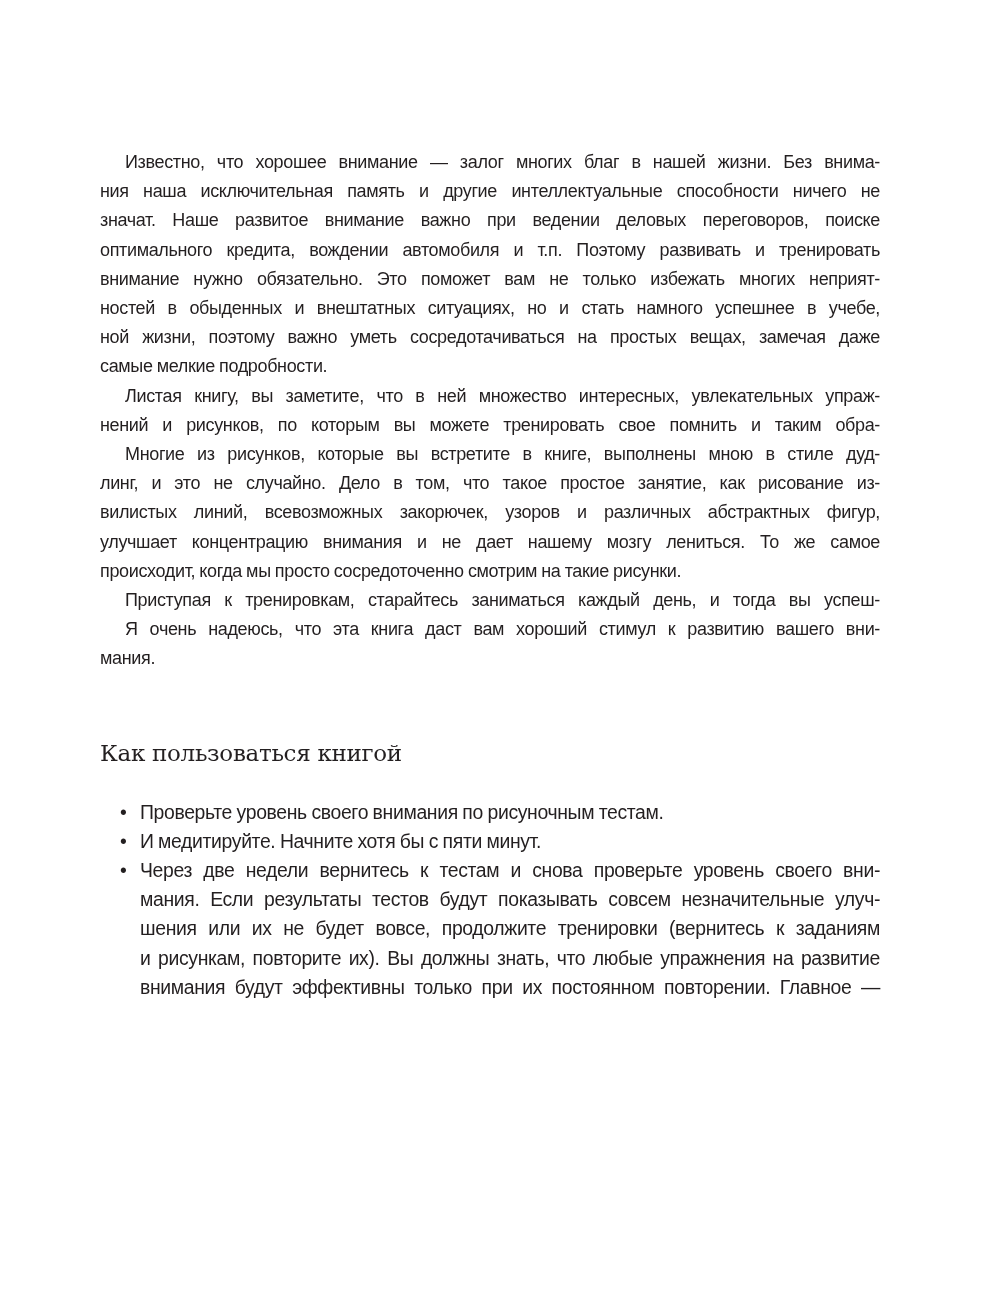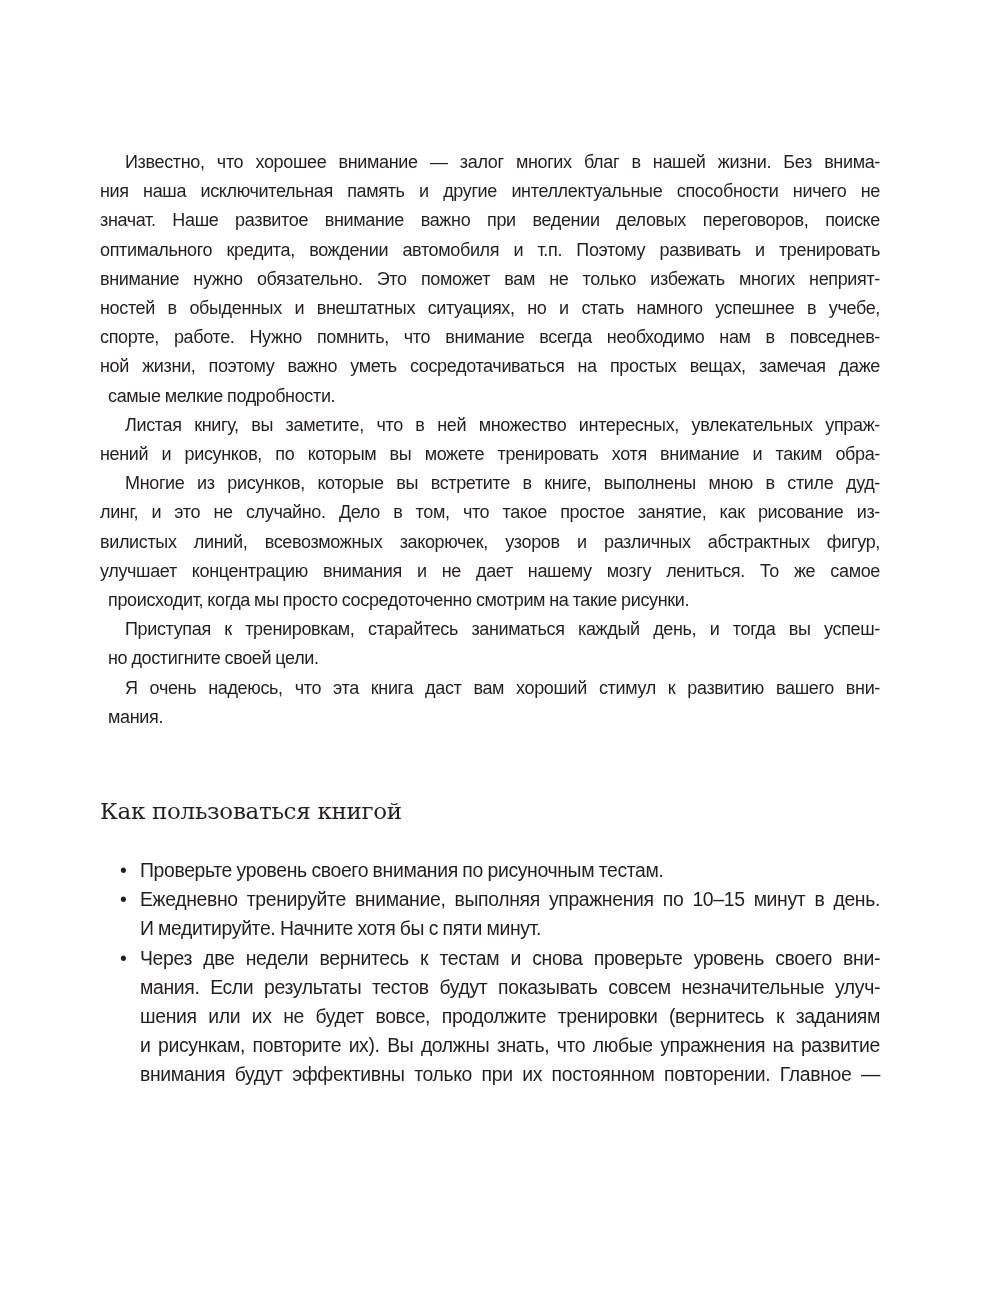--- a/index.html
+++ b/index.html
@@ -40,21 +40,20 @@
       word-spacing: -0.5px;
       hyphens: manual;
     }
     .body-text .ln {
       display: block;
       text-align: justify;
       text-align-last: justify;
     }
     .body-text .ln.last {
       text-align-last: left;
-      margin-left: 8px;
     }
     .body-text .ln + .ln {
       text-indent: 0;
     }
     h2.subtitle {
       font-family: "DejaVu Serif", serif;
       font-weight: normal;
       font-size: 23px;
       line-height: 34px;
       margin: 62px 0 0 0;
@@ -97,55 +96,52 @@
 <div class="page">
 
   <div>
     <p class="body-text">
       <span class="ln">Известно, что хорошее внимание — залог многих благ в нашей жизни. Без внима-</span>
       <span class="ln">ния наша исключительная память и другие интеллектуальные способности ничего не</span>
       <span class="ln">значат. Наше развитое внимание важно при ведении деловых переговоров, поиске</span>
       <span class="ln">оптимального кредита, вождении автомобиля и т.п. Поэтому развивать и тренировать</span>
       <span class="ln">внимание нужно обязательно. Это поможет вам не только избежать многих неприят-</span>
       <span class="ln">ностей в обыденных и внештатных ситуациях, но и стать намного успешнее в учебе,</span>
-      <span class="ln">спорте, работе. Нужно помнить, что внимание всегда необходимо нам в повседнев-</span>
       <span class="ln">ной жизни, поэтому важно уметь сосредотачиваться на простых вещах, замечая даже</span>
       <span class="ln last">самые мелкие подробности.</span>
     </p>
     <p class="body-text">
       <span class="ln">Листая книгу, вы заметите, что в ней множество интересных, увлекательных упраж-</span>
-      <span class="ln">нений и рисунков, по которым вы можете тренировать хотя внимание и таким обра-</span>
+      <span class="ln">нений и рисунков, по которым вы можете тренировать свое помнить и таким обра-</span>
     </p>
     <p class="body-text">
       <span class="ln">Многие из рисунков, которые вы встретите в книге, выполнены мною в стиле дуд-</span>
       <span class="ln">линг, и это не случайно. Дело в том, что такое простое занятие, как рисование из-</span>
       <span class="ln">вилистых линий, всевозможных закорючек, узоров и различных абстрактных фигур,</span>
       <span class="ln">улучшает концентрацию внимания и не дает нашему мозгу лениться. То же самое</span>
       <span class="ln last">происходит, когда мы просто сосредоточенно смотрим на такие рисунки.</span>
     </p>
     <p class="body-text">
       <span class="ln">Приступая к тренировкам, старайтесь заниматься каждый день, и тогда вы успеш-</span>
-      <span class="ln last">но достигните своей цели.</span>
     </p>
     <p class="body-text">
       <span class="ln">Я очень надеюсь, что эта книга даст вам хороший стимул к развитию вашего вни-</span>
       <span class="ln last">мания.</span>
     </p>
   </div>
 
   <h2 class="subtitle">Как пользоваться книгой</h2>
 
   <ul class="howto">
     <li>
       <span class="bullet">•</span>
       <span class="ln last">Проверьте уровень своего внимания по рисуночным тестам.</span>
     </li>
     <li>
       <span class="bullet">•</span>
-      <span class="ln">Ежедневно тренируйте внимание, выполняя упражнения по 10–15 минут в день.</span>
       <span class="ln last">И медитируйте. Начните хотя бы с пяти минут.</span>
     </li>
     <li>
       <span class="bullet">•</span>
       <span class="ln">Через две недели вернитесь к тестам и снова проверьте уровень своего вни-</span>
       <span class="ln">мания. Если результаты тестов будут показывать совсем незначительные улуч-</span>
       <span class="ln">шения или их не будет вовсе, продолжите тренировки (вернитесь к заданиям</span>
       <span class="ln">и рисункам, повторите их). Вы должны знать, что любые упражнения на развитие</span>
       <span class="ln">внимания будут эффективны только при их постоянном повторении. Главное —</span>
     </li>

